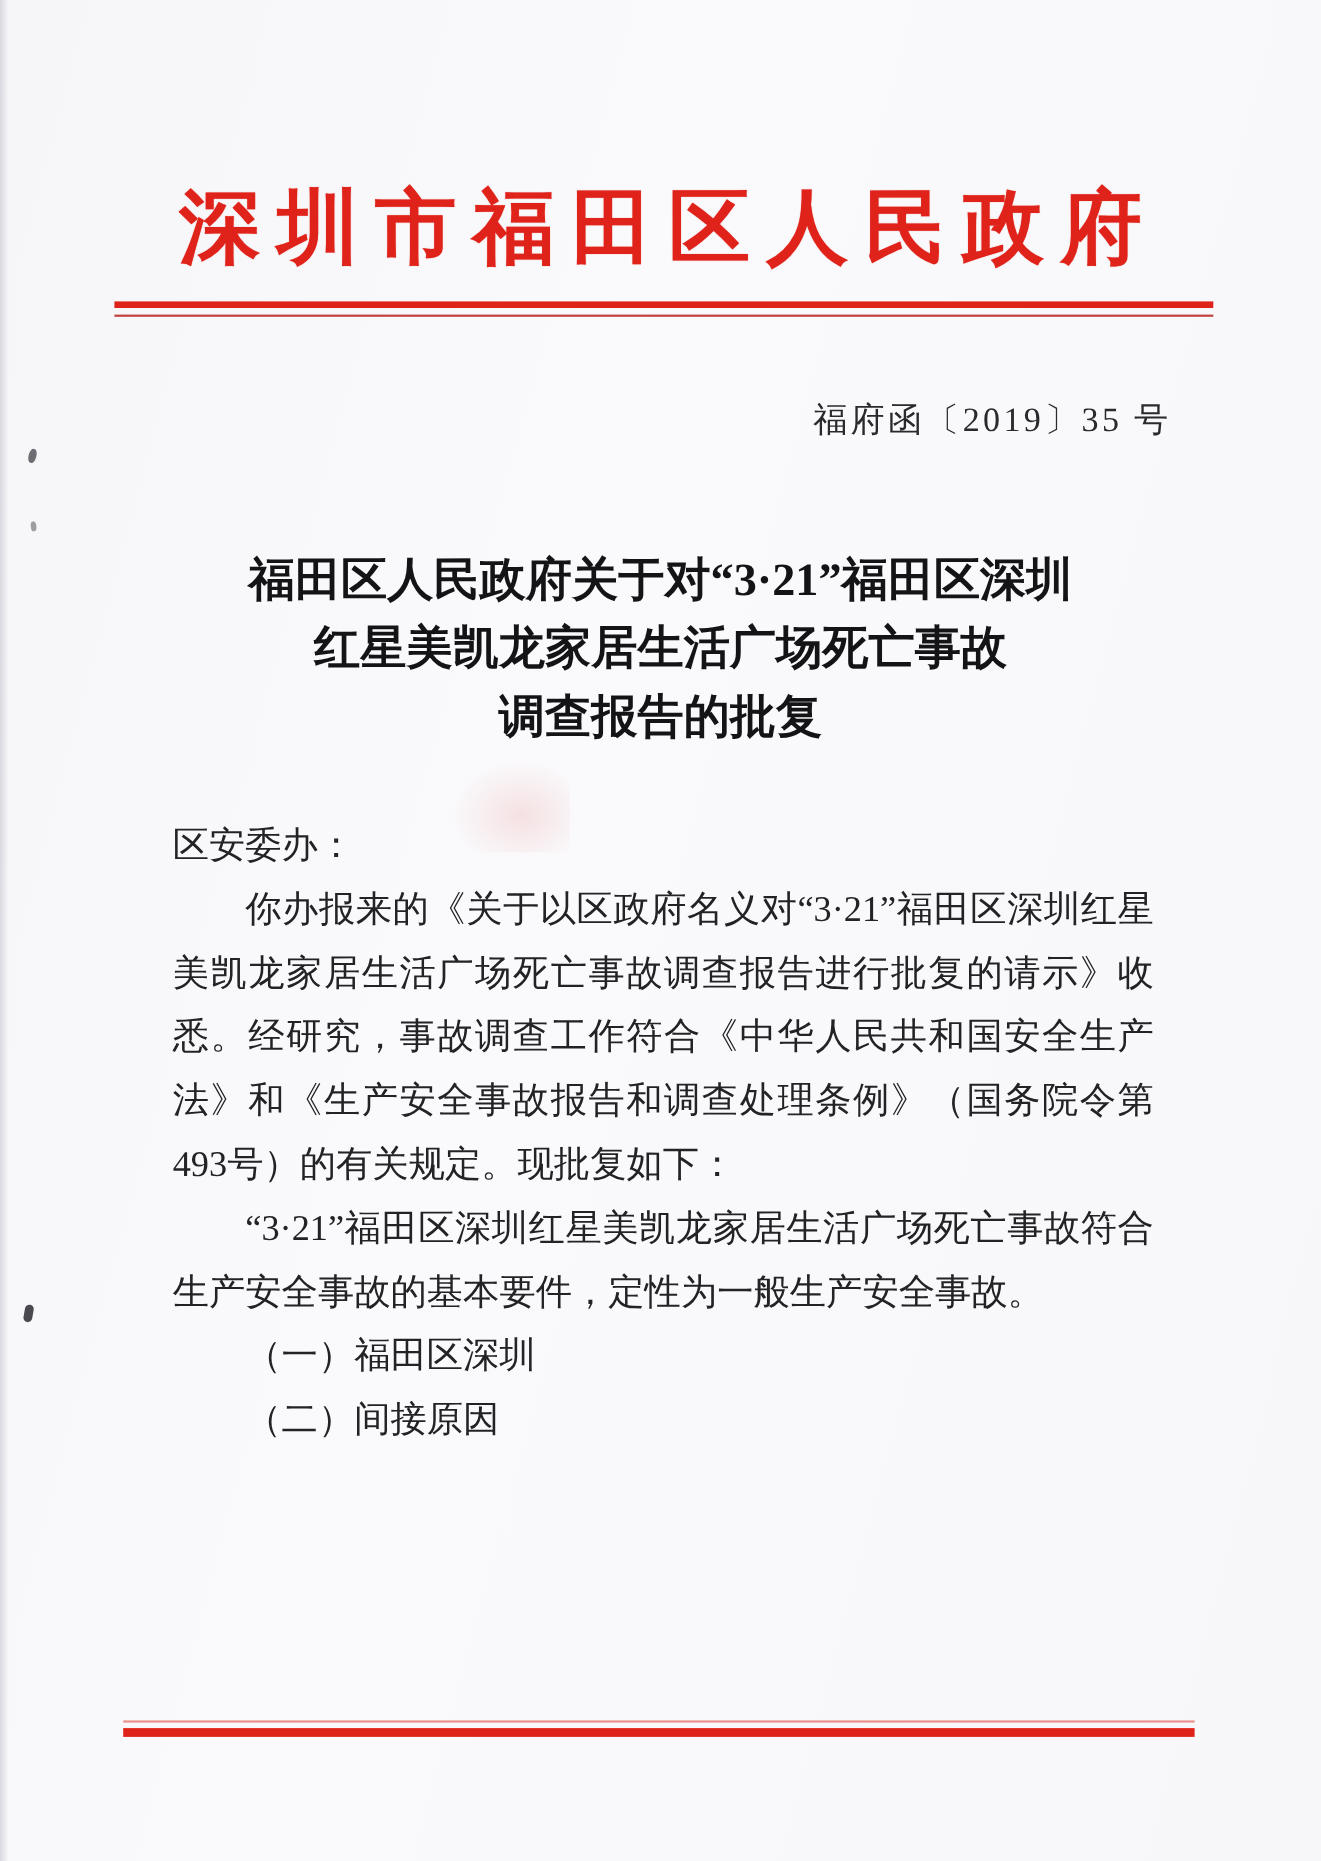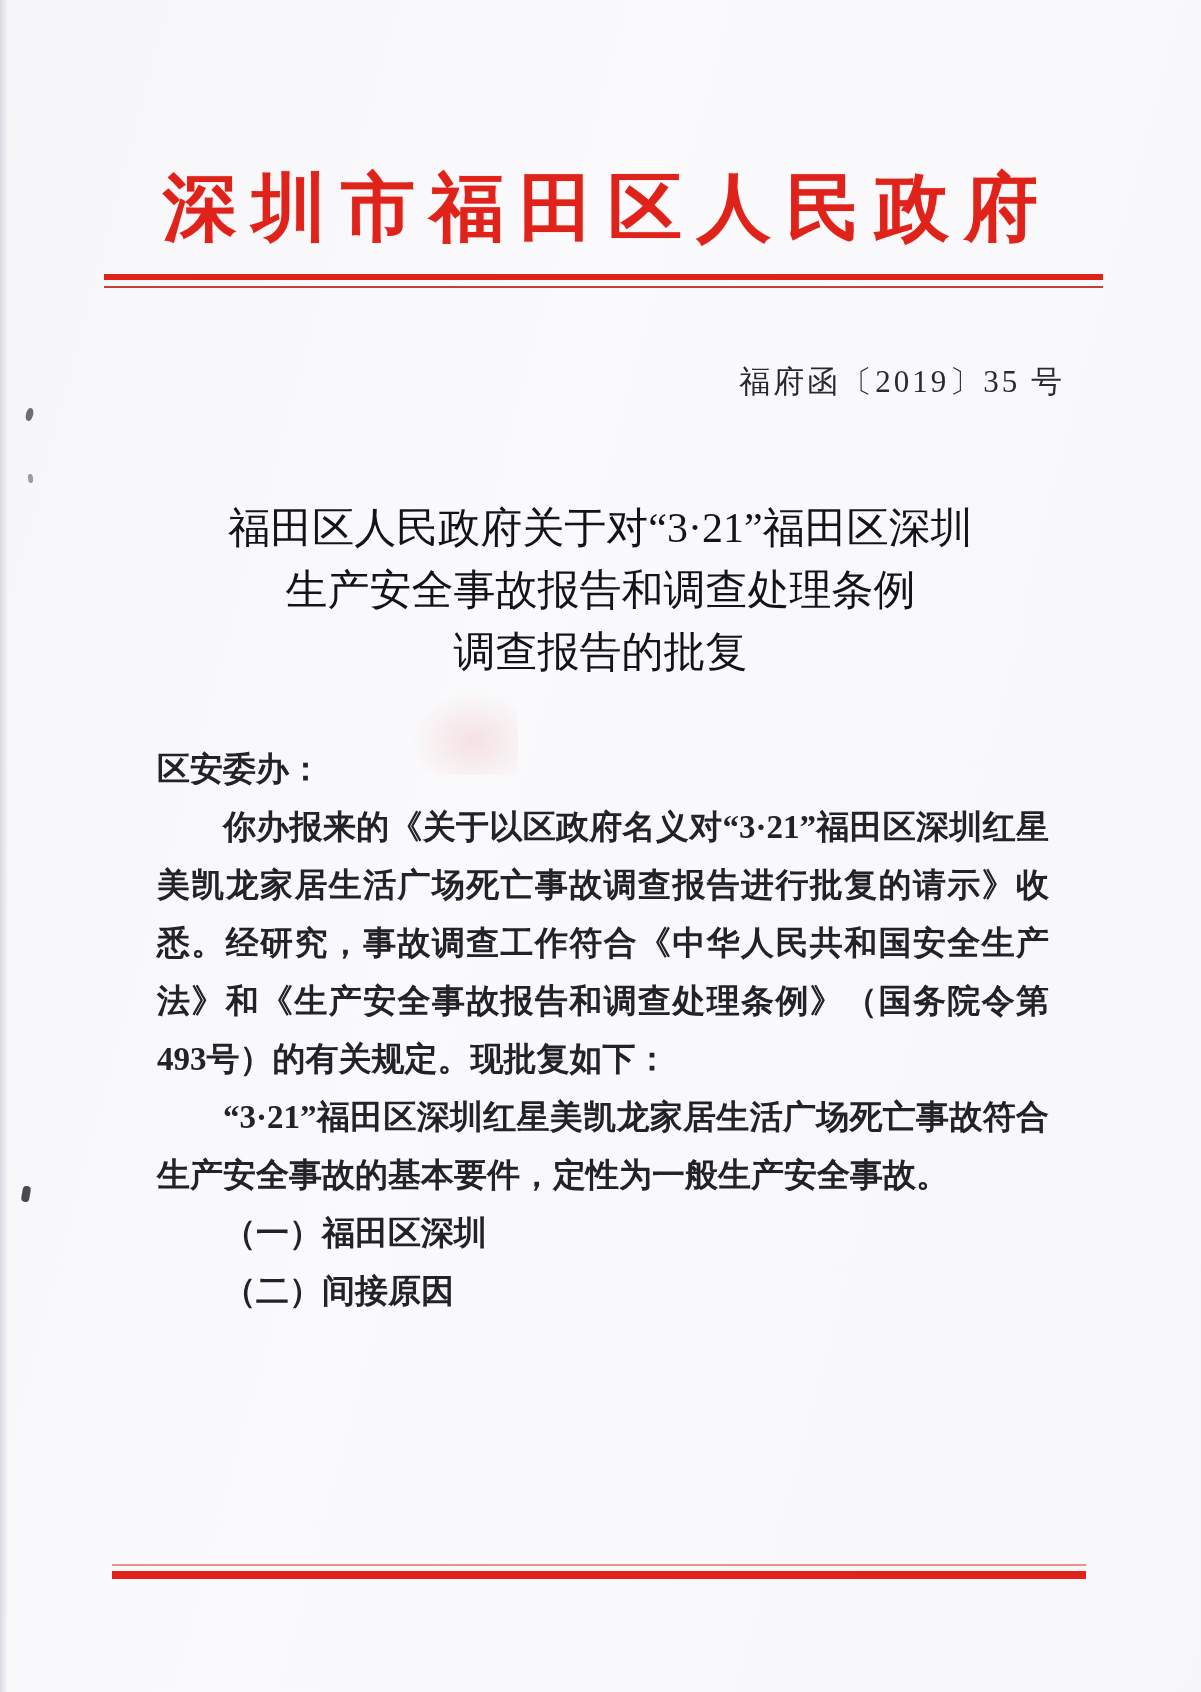--- a/index.html
+++ b/index.html
@@ -27,30 +27,30 @@
   }
   .rule-top { position: absolute; top: 274px; left: 104px; width: 999px; }
   .rule-top .thick { height: 6px; background: #e0231a; }
   .rule-top .thin  { height: 2px; background: #c0423d; margin-top: 6px; }
   .doc-number {
     position: absolute; top: 337px; right: 136px;
     font-size: 31px; letter-spacing: 3px; color: #2a2a2e; margin-top: 24px;
   }
   .doc-title {
     position: absolute; top: 497px; left: 0; width: 100%;
-    text-align: center; font-weight: 400;
+    text-align: center; font-weight: 700;
     font-size: 42px; line-height: 62px; color: #141416;
   }
   .body-text {
     position: absolute; top: 740px; left: 157px; width: 892px;
     font-size: 33px; line-height: 58px;
     text-align: justify; text-justify: inter-ideograph;
     color: #232327;
   }
-  .body-text p { margin: 0; text-indent: 2em; font-weight: bold; }
+  .body-text p { margin: 0; text-indent: 2em; }
   .body-text .salutation { text-indent: 0; }
   .p-heading {
     font-family: "Liberation Sans", "DejaVu Sans", sans-serif;
     font-weight: 700; color: #111;
   }
   .rule-bottom { position: absolute; top: 1564px; left: 112px; width: 974px; }
   .rule-bottom .thin  { height: 2px; background: #e9928d; }
   .rule-bottom .thick { height: 8px; background: #e0231a; margin-top: 5px; }
   .speck { position: absolute; background: #55555a; }
   .speck-1 { left: 26px; top: 408px; width: 7px; height: 13px; border-radius: 45%; transform: rotate(14deg); opacity: .85; }
@@ -72,21 +72,21 @@
 
   <div class="rule-top">
     <div class="thick"></div>
     <div class="thin"></div>
   </div>
 
   <div class="doc-number">福府函〔2019〕35 号</div>
 
   <div class="doc-title">
     <div>福田区人民政府关于对“3·21”福田区深圳</div>
-    <div>生产安全事故报告和调查处理条例</div>
+    <div>红星美凯龙家居生活广场死亡事故</div>
     <div>调查报告的批复</div>
   </div>
 
   <div class="body-text">
     <p class="salutation">区安委办：</p>
     <p>你办报来的《关于以区政府名义对“3·21”福田区深圳红星美凯龙家居生活广场死亡事故调查报告进行批复的请示》收悉。经研究，事故调查工作符合《中华人民共和国安全生产法》和《生产安全事故报告和调查处理条例》（国务院令第493号）的有关规定。现批复如下：</p>
     <p>“3·21”福田区深圳红星美凯龙家居生活广场死亡事故符合生产安全事故的基本要件，定性为一般生产安全事故。</p>
     <p>（一）福田区深圳</p>
     <p>（二）间接原因</p>
   </div>

